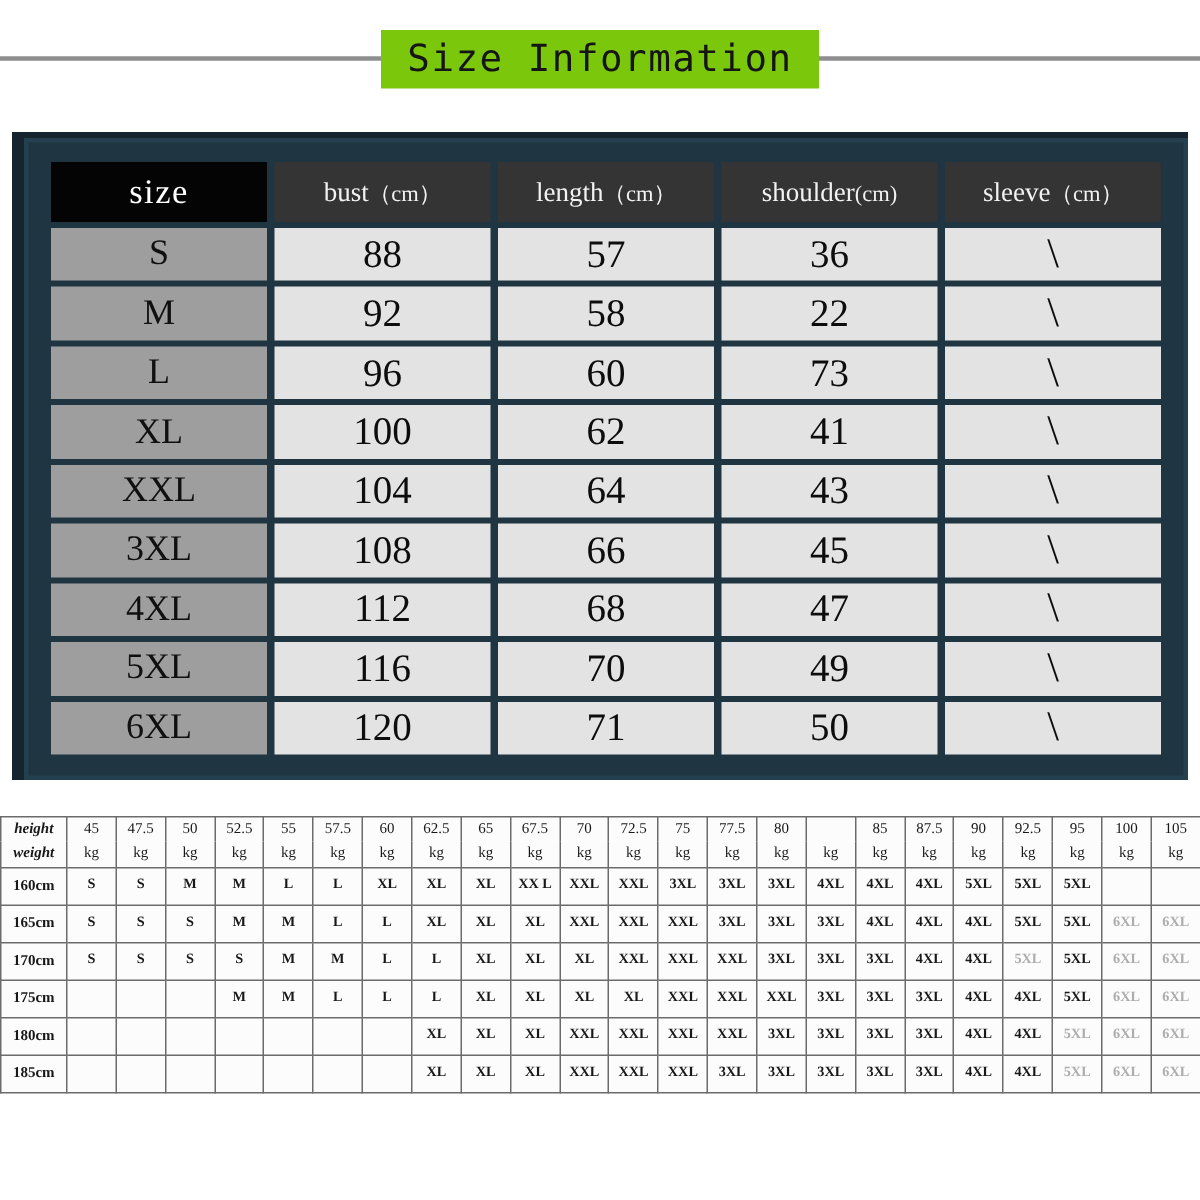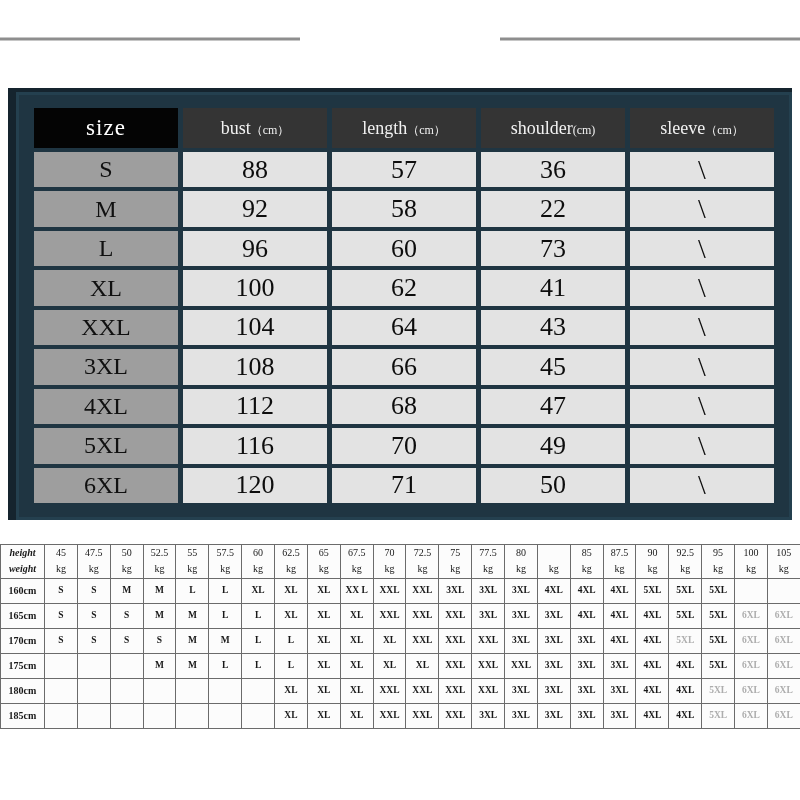--- a/index.html
+++ b/index.html
@@ -77,21 +77,21 @@
 
   
   th.hd {
     background: #343434;
     color: #f2f2f2;
     font-size: 18px;
     font-weight: normal;
     height: 40px;
     margin-top: 48px;
   }
-  th.hd .unit { font-size: 12px; }
+  th.hd .unit { font-size: 15px; }
   th.hd-size {
     background: #040404;
     color: #ffffff;
     font-size: 23px;
     letter-spacing: 1px;
   }
 
   
   td.size-cell {
     background: #9e9e9e;
@@ -163,20 +163,21 @@
   table.hw-table td.empty { color: transparent; }
 </style>
 </head>
 <body>
 
 <div id="root">
 
   <div class="title-band">
     <div class="title-rule left"></div>
     <div class="title-rule right"></div>
+    <div class="title-chip">Size Information</div>
   </div>
 
   <div class="panel-shadow"></div>
   <div class="panel">
     <table class="size-table">
       <colgroup>
         <col class="c-size">
           <col class="c-bust">
           <col class="c-len">
           <col class="c-sho">

